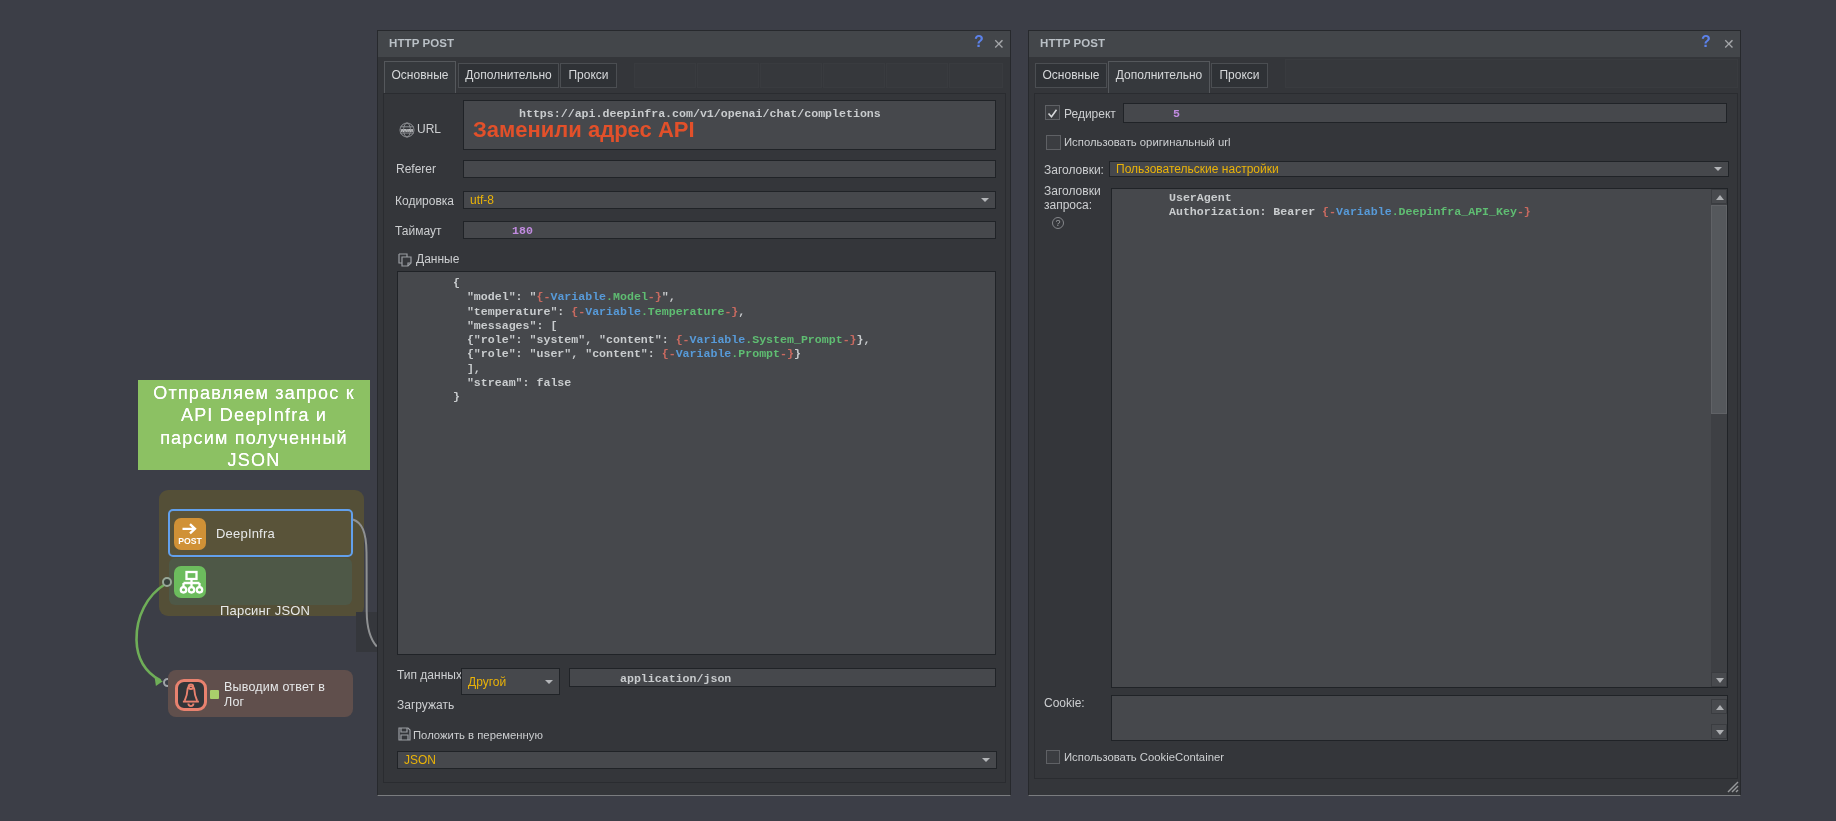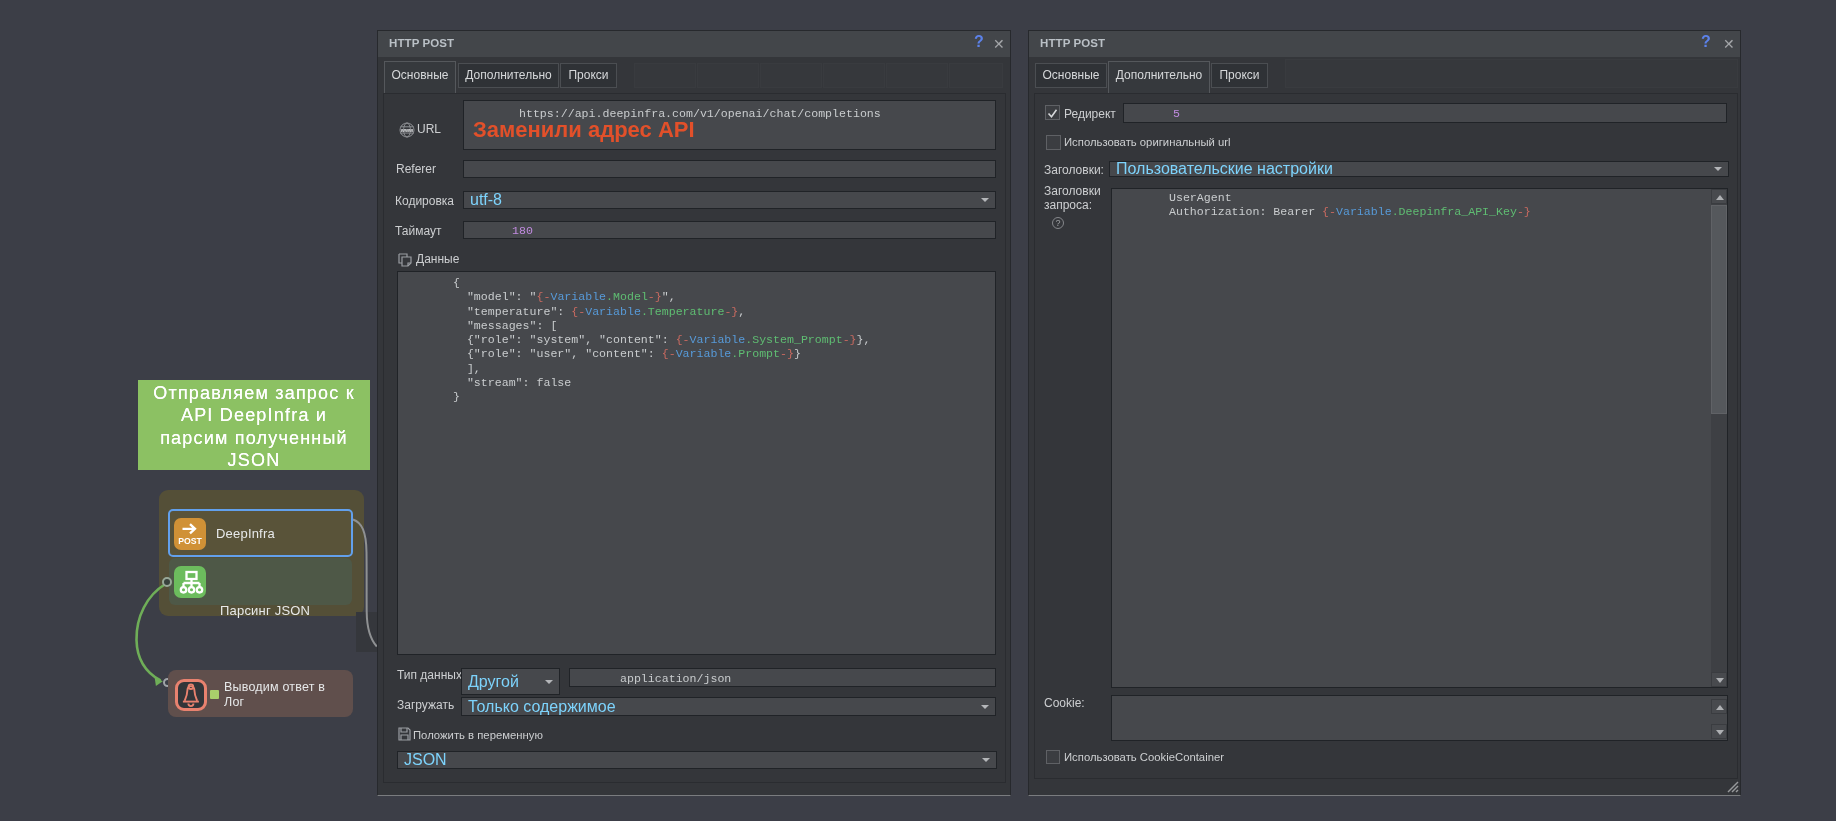--- a/index.html
+++ b/index.html
@@ -13,23 +13,23 @@
   .titlebar .t { position:absolute; left:11px; top:6px; font-size:11.5px; font-weight:bold; color:#bac0c6; letter-spacing:0.1px; }
   .titlebar .q { position:absolute; top:2px; color:#5c82ea; font-size:16px; font-weight:bold; }
   .titlebar .x { position:absolute; top:5px; color:#a4a6a9; font-size:14px; }
   .tab { position:absolute; font-size:12px; color:#d6d8da; text-align:center; }
   .tab.on  { top:30px; height:32px; background:#36393d; border:1px solid #55585c; border-bottom:none; line-height:27px; z-index:3; }
   .tab.off { top:32px; height:25px; background:#2f3236; border:1px solid #4b4e52; line-height:23px; }
   .panel { position:absolute; border:1px solid #2a2c30; }
   .lbl { position:absolute; font-size:12px; color:#cdcfd1; white-space:nowrap; }
   .field, .ta { position:absolute; background:#46484c; border:1.5px solid #202327; }
   .drop { position:absolute; background:#46484c; border:1.5px solid #202327; }
-  .drop .dt { position:absolute; left:6px; top:50%; transform:translateY(-50%); font-size:16px; color:#7dd3fc; white-space:nowrap; }
+  .drop .dt { position:absolute; left:6px; top:50%; transform:translateY(-50%); font-size:12px; color:#eab308; white-space:nowrap; }
   .arr { position:absolute; right:6px; top:50%; margin-top:-2px; width:0; height:0; border-left:4px solid transparent; border-right:4px solid transparent; border-top:4px solid #b4b6b9; }
-  .mono { font-family:"Liberation Mono",monospace; font-weight:normal; font-size:11.6px; color:#c9ccce; white-space:pre;padding-left:44px; }
+  .mono { font-family:"Liberation Mono",monospace; font-weight:bold; font-size:11.6px; color:#c9ccce; white-space:pre;padding-left:44px; }
   .kred { color:#c96a60; } .kblue { color:#579ad8; } .kgreen { color:#5fbd72; }
   .orange { color:#e2502a; font-weight:bold; font-family:"Liberation Sans",sans-serif; }
   .cb { position:absolute; width:15px; height:15px; background:#3b3d41; border:1px solid #5f6165; }
   .ghost { position:absolute; top:32px; height:25px; background:rgba(255,255,255,0.01); border:1px solid rgba(255,255,255,0.02); }
 
   
   .sbtn { position:absolute; width:16px; background:#484a4e; border:1px solid #3a3c40; }
   .sbtrack { position:absolute; width:16px; background:#3e4044; }
   .sbthumb { position:absolute; width:16px; background:#55585c; border:1px solid #606266; }
   .tri-up { position:absolute; left:4px; top:5px; width:0; height:0; border-left:4px solid transparent; border-right:4px solid transparent; border-bottom:5px solid #aeb0b3; }
@@ -161,24 +161,20 @@
 
   <div class="lbl" style="left:19px;top:637px;">Тип данных</div>
   <div class="drop" style="left:83px;top:637px;width:99px;height:27px;">
       <span class="dt">Другой</span>
       <span class="arr"></span>
     </div>
   <div class="field" style="left:191px;top:637px;width:427px;height:19px;"></div>
   <div class="mono abs" style="left:198px;top:641px;">application/json</div>
 
   <div class="lbl" style="left:19px;top:667px;">Загружать</div>
-  <div class="drop" style="left:83px;top:666px;width:535px;height:19px;">
-      <span class="dt">Только содержимое</span>
-      <span class="arr"></span>
-    </div>
 
   <svg class="abs" style="left:20px;top:696px;" width="13" height="14" viewBox="0 0 13 14">
     <g fill="none" stroke="#9a9da2" stroke-width="1.2">
       <path d="M 1 1 h 9 l 2 2 v 10 h -11 z"></path>
       <path d="M 3 1 v 4 h 6 v -4"></path>
       <path d="M 3 13 v -5 h 7 v 5"></path>
     </g>
   </svg>
   <div class="lbl" style="left:35px;top:698px;font-size:11.3px;">Положить в переменную</div>
   <div class="drop" style="left:19px;top:720px;width:600px;height:18px;">

